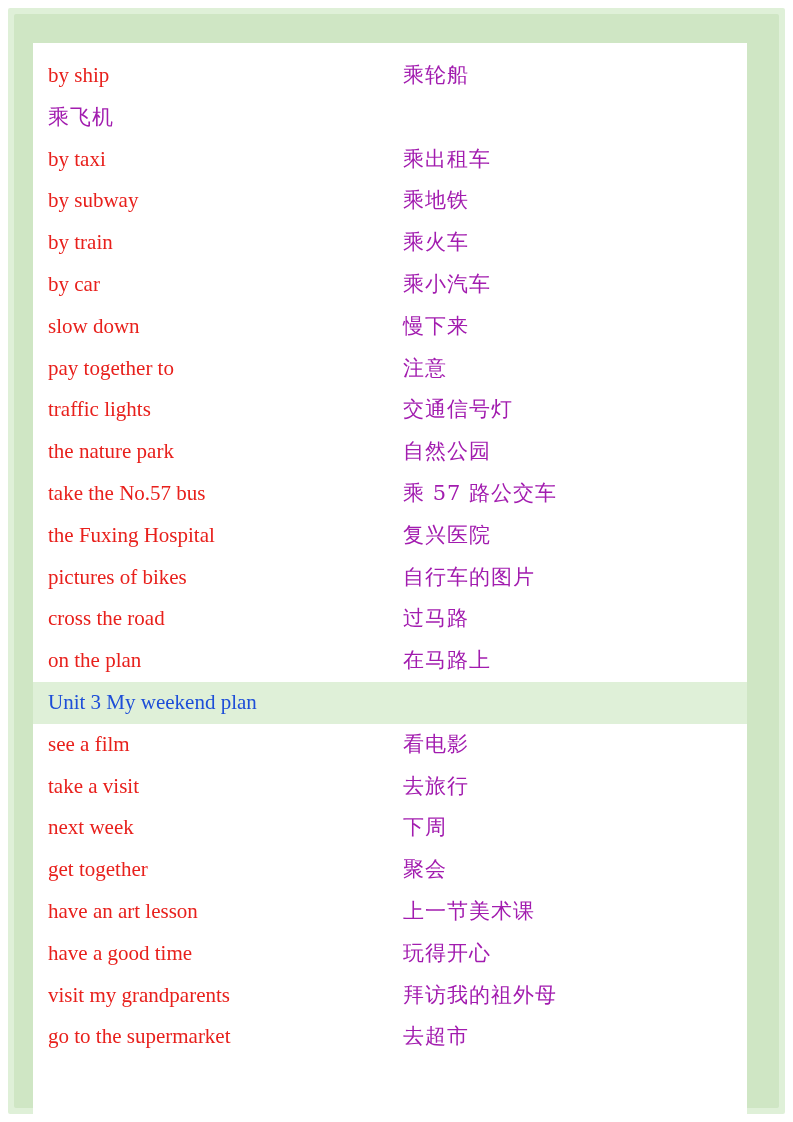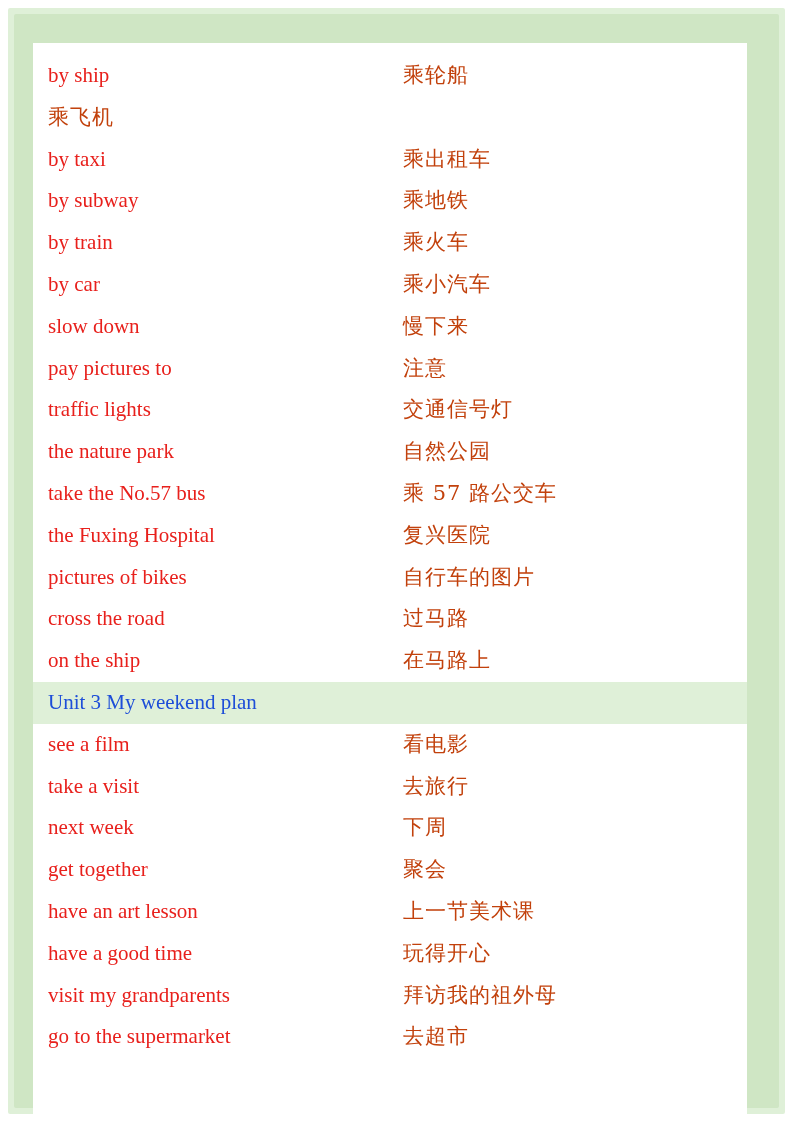--- a/index.html
+++ b/index.html
@@ -64,21 +64,21 @@
   }
   .row .en {
     color: #e8201c;
     font-size: 21px;
     line-height: 41.8px;
     width: 355px;
     flex: 0 0 355px;
     white-space: nowrap;
   }
   .row .zh {
-    color: #c2410c;
+    color: #a21caf;
     font-size: 21px;
     line-height: 41.8px;
     font-family: "DejaVu Serif", serif;
     letter-spacing: 1px;
     white-space: nowrap;
   }
   .section-row {
     background: #dff0d8;
     width: 714px;
     height: 41.8px;
@@ -122,21 +122,21 @@
         </div>
         <div class="row">
           <span class="en">by car</span>
           <span class="zh">乘小汽车</span>
         </div>
         <div class="row">
           <span class="en">slow down</span>
           <span class="zh">慢下来</span>
         </div>
         <div class="row">
-          <span class="en">pay pictures to</span>
+          <span class="en">pay together to</span>
           <span class="zh">注意</span>
         </div>
         <div class="row">
           <span class="en">traffic lights</span>
           <span class="zh">交通信号灯</span>
         </div>
         <div class="row">
           <span class="en">the nature park</span>
           <span class="zh">自然公园</span>
         </div>
@@ -150,21 +150,21 @@
         </div>
         <div class="row">
           <span class="en">pictures of bikes</span>
           <span class="zh">自行车的图片</span>
         </div>
         <div class="row">
           <span class="en">cross the road</span>
           <span class="zh">过马路</span>
         </div>
         <div class="row">
-          <span class="en">on the ship</span>
+          <span class="en">on the plan</span>
           <span class="zh">在马路上</span>
         </div>
         <div class="section-row">
           <span class="title">Unit 3 My weekend plan</span>
         </div>
         <div class="row">
           <span class="en">see a film</span>
           <span class="zh">看电影</span>
         </div>
         <div class="row">

